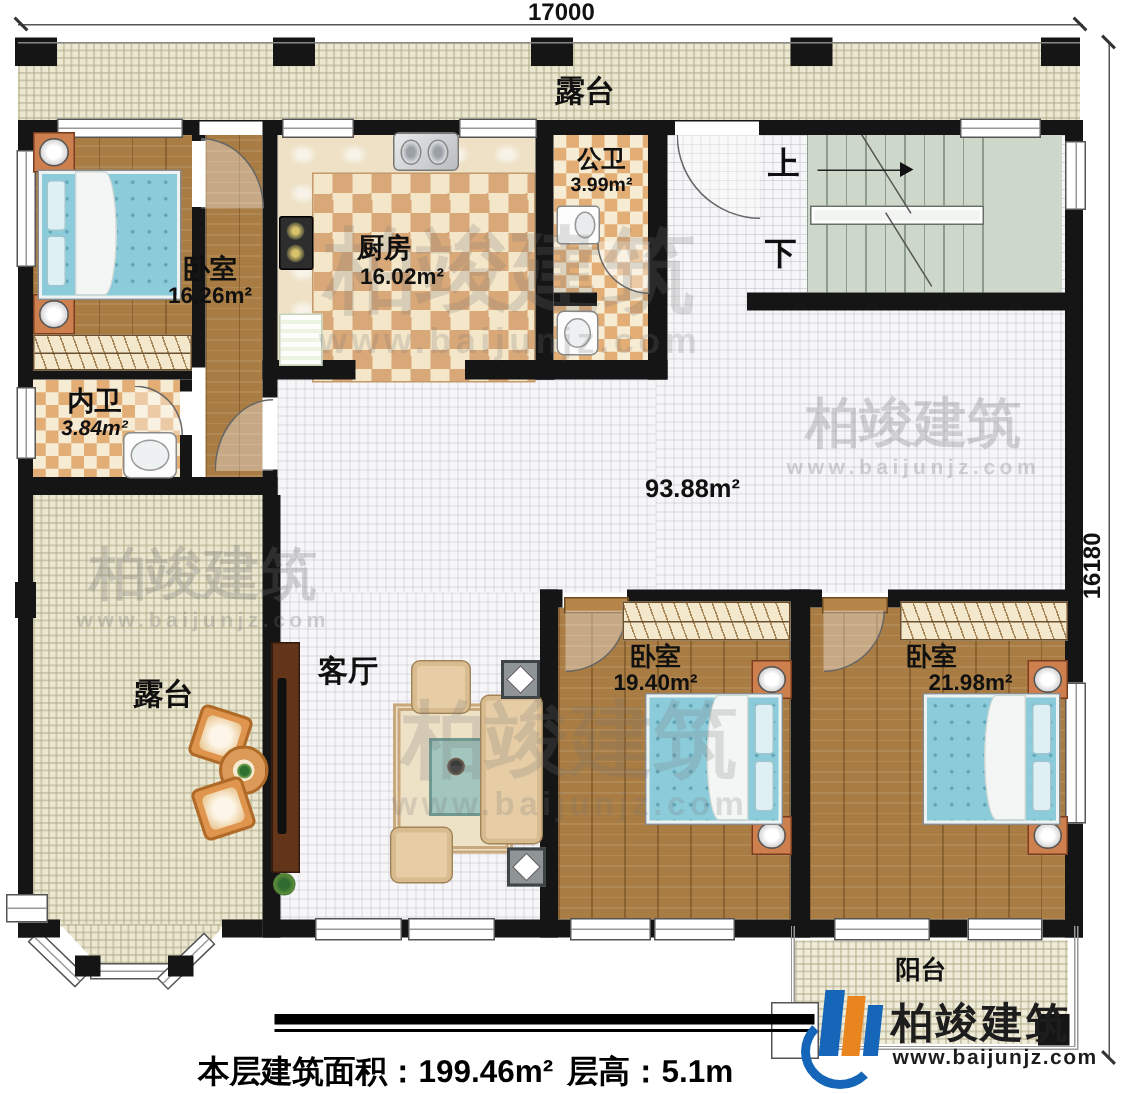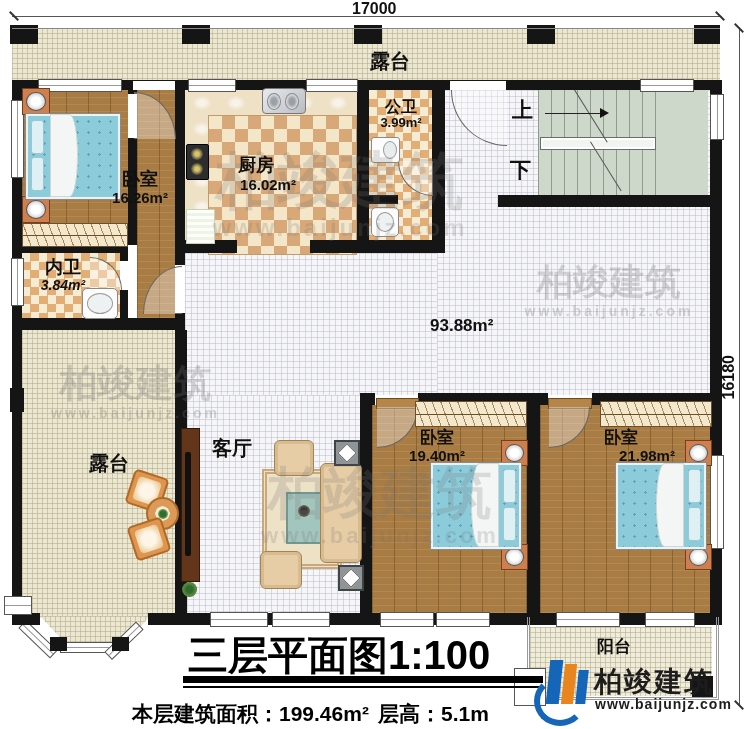--- a/index.html
+++ b/index.html
@@ -345,21 +345,20 @@
   <div class="lbl" style="left:30px;top:278px;width:66px;font-size:14px;font-style:italic;">3.84m²</div>
   <div class="lbl" style="left:430px;top:317px;width:90px;font-size:17px;text-align:left;">93.88m²</div>
   <div class="lbl" style="left:204px;top:437px;width:56px;font-size:20px;">客厅</div>
   <div class="lbl" style="left:76px;top:452px;width:66px;font-size:20px;">露台</div>
   <div class="lbl" style="left:408px;top:429px;width:58px;font-size:17px;">卧室</div>
   <div class="lbl" style="left:402px;top:448px;width:70px;font-size:15px;">19.40m²</div>
   <div class="lbl" style="left:592px;top:429px;width:58px;font-size:17px;">卧室</div>
   <div class="lbl" style="left:586px;top:448px;width:70px;font-size:15px;margin-left:26px;">21.98m²</div>
   <div class="lbl" style="left:586px;top:638px;width:56px;font-size:17px;">阳台</div>
 
-  <div class="title" style="left:188px;top:628px;font-size:40px;">三层平面图1:100</div>
   <div class="rule" style="left:183px;top:676px;width:360px;height:7px;"></div>
   <div class="rule" style="left:183px;top:686px;width:360px;height:2px;"></div>
   <div class="title" style="left:132px;top:700px;font-size:21px;">
     <span>本层建筑面积：</span><span>199.46m²</span>
   </div>
   <div class="title" style="left:378px;top:700px;font-size:21px;">
     <span>层高：</span><span>5.1m</span>
   </div>
 
   <div class="abs" style="left:534px;top:658px;width:56px;height:60px;">

